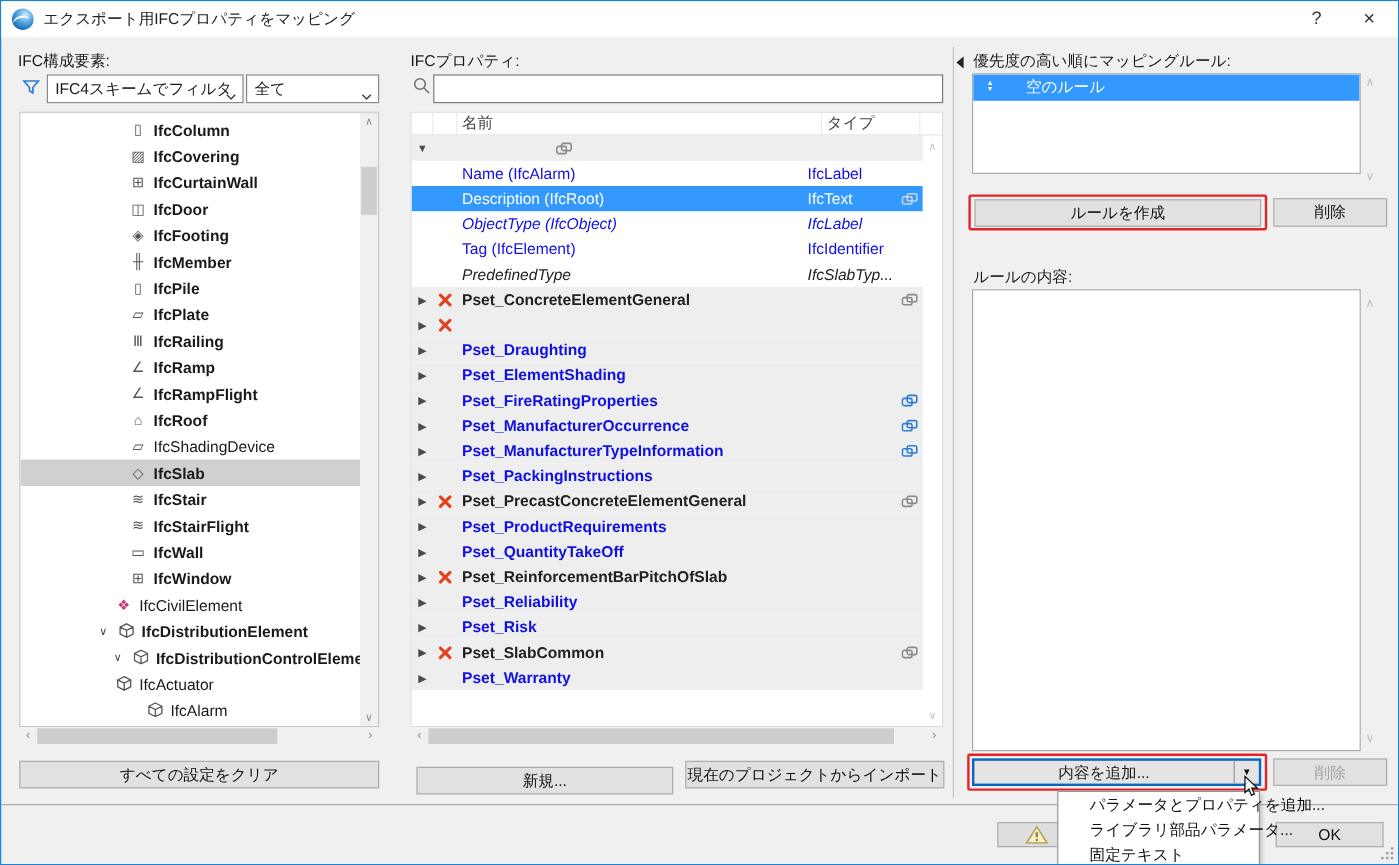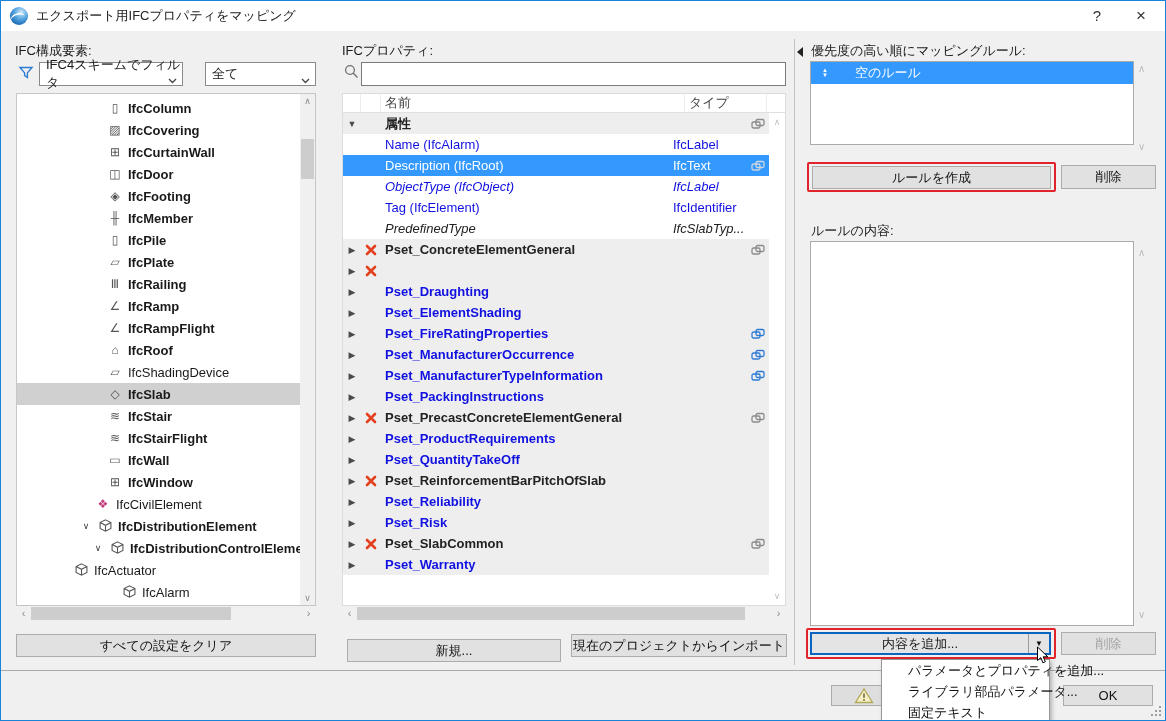--- a/index.html
+++ b/index.html
@@ -96,21 +96,21 @@
   <div class="panel-label" style="left:341px;top:41px;">IFCプロパティ:</div>
   <div class="splitter"></div>
   <div class="collapse-arrow"></div>
   <div class="panel-label" style="left:810px;top:41px;">優先度の高い順にマッピングルール:</div>
 
   <span style="position:absolute;left:17px;top:64px;">
     <svg width="16" height="16">
         <path d="M2 2.5 h12 l-4.6 5.4 v4.6 l-2.8 -1.9 v-2.7 z" fill="none" stroke="#2d7cd4" stroke-width="1.4"></path>
       </svg>
   </span>
-  <div class="combo" style="left:38px;top:61px;width:144px;">
+  <div class="combo" style="left:38px;top:61px;width:164px;">
     <span>IFC4スキームでフィルタ</span>
     <span class="arrow"><svg width="9" height="6">
           <polyline points="1,1 4.5,4.5 8,1" fill="none" stroke="#444" stroke-width="1.3"></polyline>
         </svg></span>
   </div>
   <div class="combo" style="left:204px;top:61px;width:111px;">
     <span>全て</span>
     <span class="arrow"><svg width="9" height="6">
           <polyline points="1,1 4.5,4.5 8,1" fill="none" stroke="#444" stroke-width="1.3"></polyline>
         </svg></span>
@@ -211,21 +211,21 @@
             </svg></span>
           <span class="tlabel b">IfcDistributionElement</span>
         </div>
         <div class="trow" style="padding-left: 72px;">
           <span class="chev">∨</span>
           <span class="ticon"><svg width="13" height="13" viewBox="0 0 12 12">
               <path d="M6 0.8 L11 3.3 L11 8.7 L6 11.2 L1 8.7 L1 3.3 Z M1 3.3 L6 5.8 L11 3.3 M6 5.8 L6 11.2" fill="none" stroke="#555" stroke-width="1"></path>
             </svg></span>
           <span class="tlabel b">IfcDistributionControlElement</span>
         </div>
-        <div class="trow" style="padding-left: 54px;">
+        <div class="trow" style="padding-left: 76px;">
           <span class="ticon"><svg width="13" height="13" viewBox="0 0 12 12">
               <path d="M6 0.8 L11 3.3 L11 8.7 L6 11.2 L1 8.7 L1 3.3 Z M1 3.3 L6 5.8 L11 3.3 M6 5.8 L6 11.2" fill="none" stroke="#555" stroke-width="1"></path>
             </svg></span>
           <span class="tlabel">IfcActuator</span>
         </div>
         <div class="trow" style="padding-left: 102px;">
           <span class="ticon"><svg width="13" height="13" viewBox="0 0 12 12">
               <path d="M6 0.8 L11 3.3 L11 8.7 L6 11.2 L1 8.7 L1 3.3 Z M1 3.3 L6 5.8 L11 3.3 M6 5.8 L6 11.2" fill="none" stroke="#555" stroke-width="1"></path>
             </svg></span>
           <span class="tlabel">IfcAlarm</span>
@@ -248,21 +248,20 @@
       <span class="hc" style="width:18px;"></span>
         <span class="hc" style="width:20px;"></span>
       <span class="hc pname">名前</span>
       <span class="hc ptype">タイプ</span>
       <span style="width:18px;"></span>
     </div>
     <div id="prop-rows" style="position:absolute;left:0;top:19px;right:16px;">
         <div class="prow group">
           <span class="pexp">▼</span>
           <span class="pxcol"></span>
-          <span class="pname c-black b">属性</span>
           <span class="ptype c-black"></span>
           <span class="plink">
             <svg width="14" height="12" viewBox="0 0 14 12">
               <rect x="1" y="4" width="8" height="6" rx="1.5" fill="none" stroke="#8a8a8a" stroke-width="1.3"></rect>
               <rect x="5" y="1.5" width="8" height="6" rx="1.5" fill="none" stroke="#8a8a8a" stroke-width="1.3"></rect>
             </svg>
           </span>
         </div>
         <div class="prow">
           <span class="pexp"></span>

